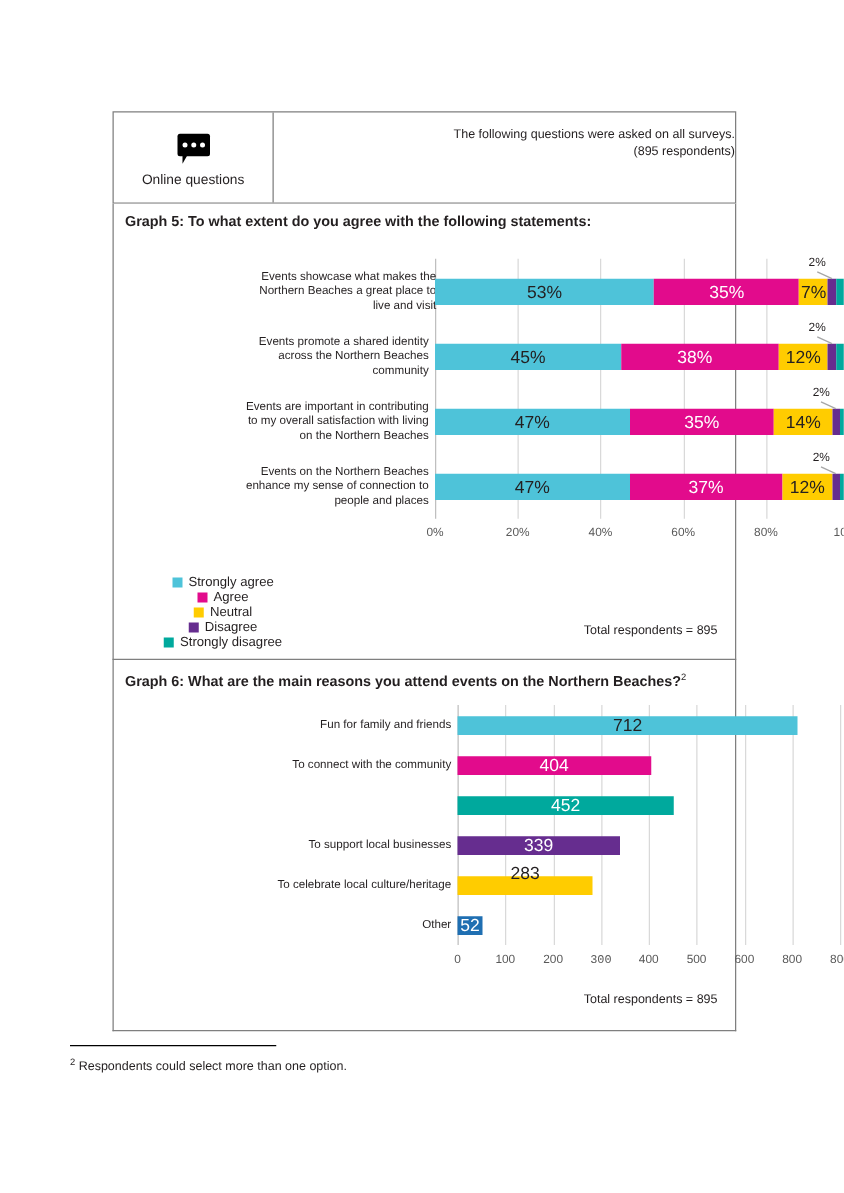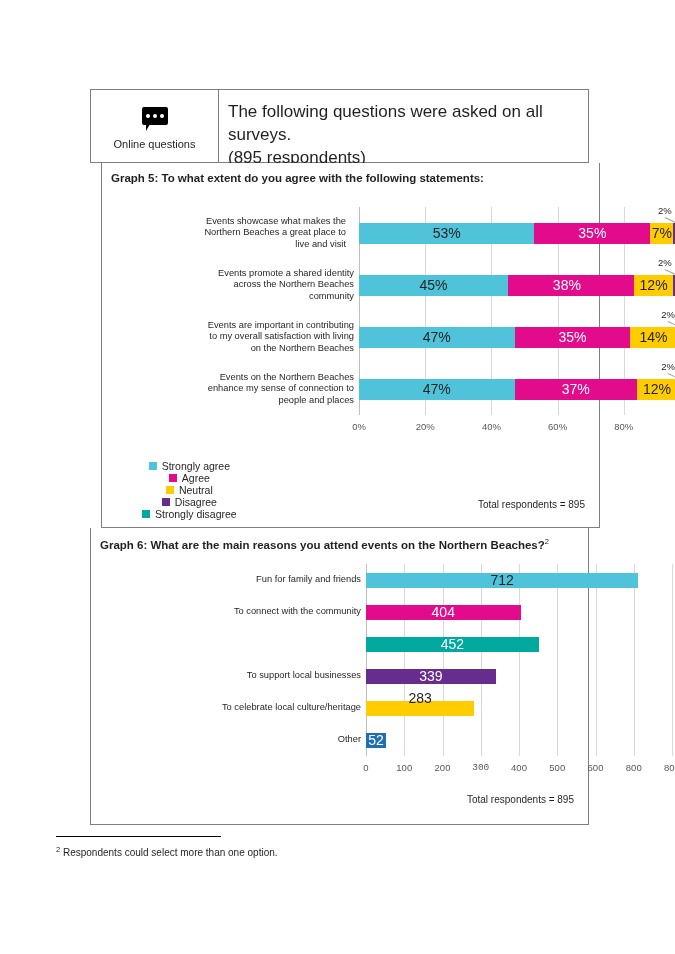--- a/index.html
+++ b/index.html
@@ -32,29 +32,29 @@
     background:#000; border-radius:2px;
   }
   .bubble-icon .tail {
     position:absolute; left:6px; top:17px; width:0; height:0;
     border-left:4px solid #000; border-right:4px solid transparent;
     border-bottom:7px solid transparent; border-top:0;
   }
   .bubble-icon .dots { position:absolute; left:6px; top:7px; display:flex; gap:3px; }
   .bubble-icon .dots i { width:4px; height:4px; background:#fff; border-radius:50%; display:block; }
   .info-left .caption { font-size:11px; margin-top:7px; color:#231f20; }
-  .info-right { flex:1; padding:11px 0 0 9px; font-size:17px; line-height:1.35; }
+  .info-right { flex:1; padding:11px 0 0 9px; font-size:10px; line-height:1.35;text-align:right; }
 
   
   .panel {
     position:absolute; left:90px; width:499px;
     border:1px solid #7f7f7f; border-top:none;
     background:#fff;
   }
-  #panel5 { top:163px; height:365px;margin-left:11px; }
+  #panel5 { top:163px; height:365px; }
   #panel6 { top:528px; height:297px; }
   .panel-title {
     font-size:11.5px; font-weight:bold; padding:9px 0 0 9px; color:#231f20;
   }
   .panel-title sup { font-size:7.5px; font-weight:normal; }
 
   .total-note {
     position:absolute; right:14px; font-size:10px; color:#231f20;
   }
 
@@ -129,21 +129,21 @@
         <div class="ticklabel" style="left:235px; top:232px; width:44px;">0%</div>
         <div class="gridline" style="left:323.2px; top:18px; height:208px; background:#d9d9d9;"></div>
         <div class="ticklabel" style="left:301.2px; top:232px; width:44px;">20%</div>
         <div class="gridline" style="left:389.4px; top:18px; height:208px; background:#d9d9d9;"></div>
         <div class="ticklabel" style="left:367.4px; top:232px; width:44px;">40%</div>
         <div class="gridline" style="left:455.6px; top:18px; height:208px; background:#d9d9d9;"></div>
         <div class="ticklabel" style="left:433.6px; top:232px; width:44px;">60%</div>
         <div class="gridline" style="left:521.8px; top:18px; height:208px; background:#d9d9d9;"></div>
         <div class="ticklabel" style="left:499.79999999999995px; top:232px; width:44px;">80%</div>
         <div class="ticklabel" style="left:566px; top:232px; width:44px;">100%</div>
-        <div class="catlabel" style="left:94px; top:18px; width:150px; height:52px;
+        <div class="catlabel" style="left:108px; top:18px; width:150px; height:52px;
        display:flex; align-items:center; justify-content:flex-end;">Events showcase what makes the Northern Beaches a great place to live and visit</div>
         <div style="position:absolute; left:257px; top:33.5px; width:331px; height:21px;">
           <div class="seg" style="left:0px; width:175.43px; background:#4EC3D9;"></div>
           <div class="seglab" style="left:0px; width:175.43px; color:#231f20;">53%</div>
           <div class="seg" style="left:175.43px; width:115.85px; background:#E20B8C;"></div>
           <div class="seglab" style="left:175.43px; width:115.85px; color:#ffffff;">35%</div>
           <div class="seg" style="left:291.28000000000003px; width:23.17px; background:#FFCC00;"></div>
           <div class="seglab" style="left:291.28000000000003px; width:23.17px; color:#231f20;">7%</div>
           <div class="seg" style="left:314.45px; width:6.62px; background:#662D8F;"></div>
           <div class="seg" style="left:321.07px; width:6.62px; background:#00A99D;"></div>

